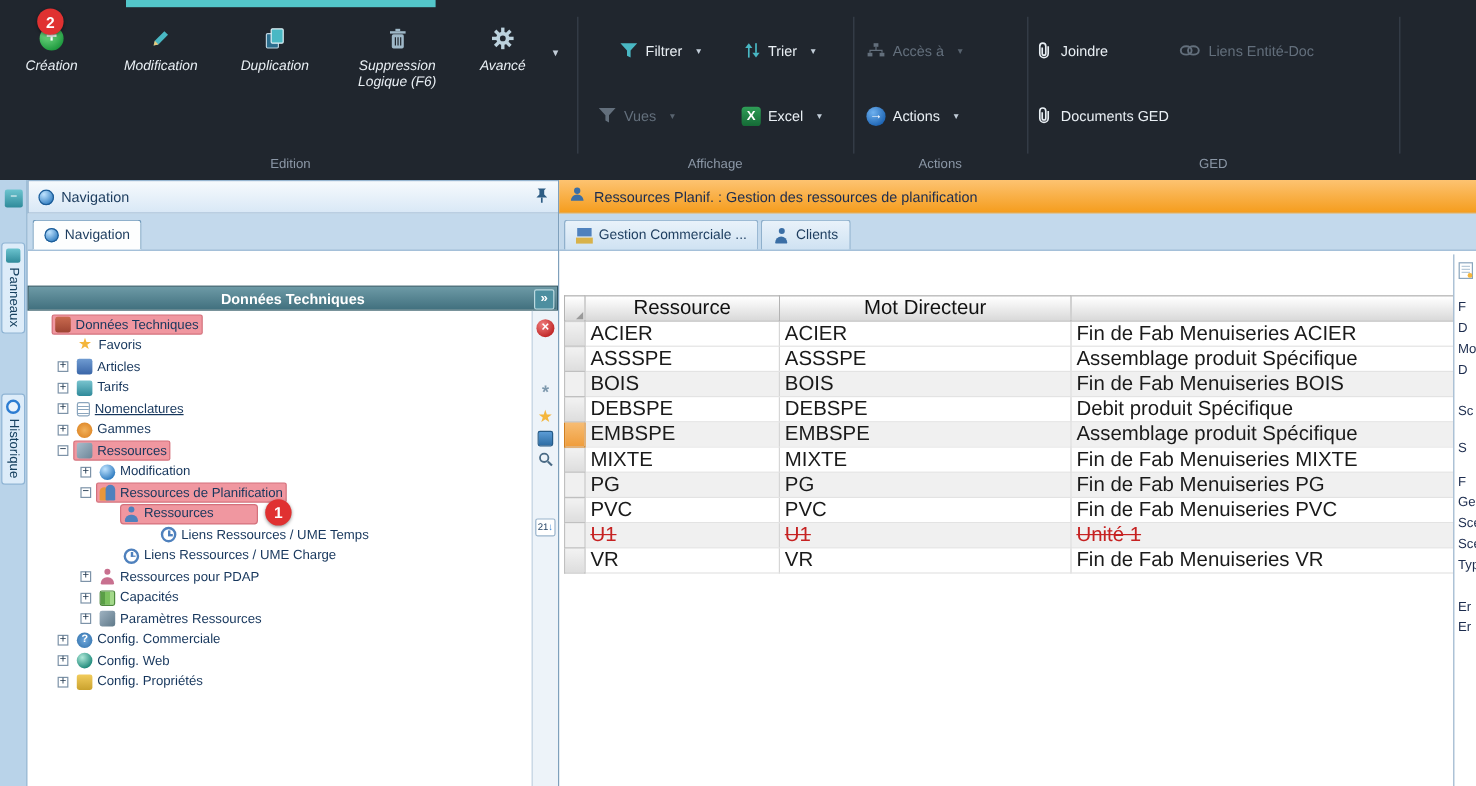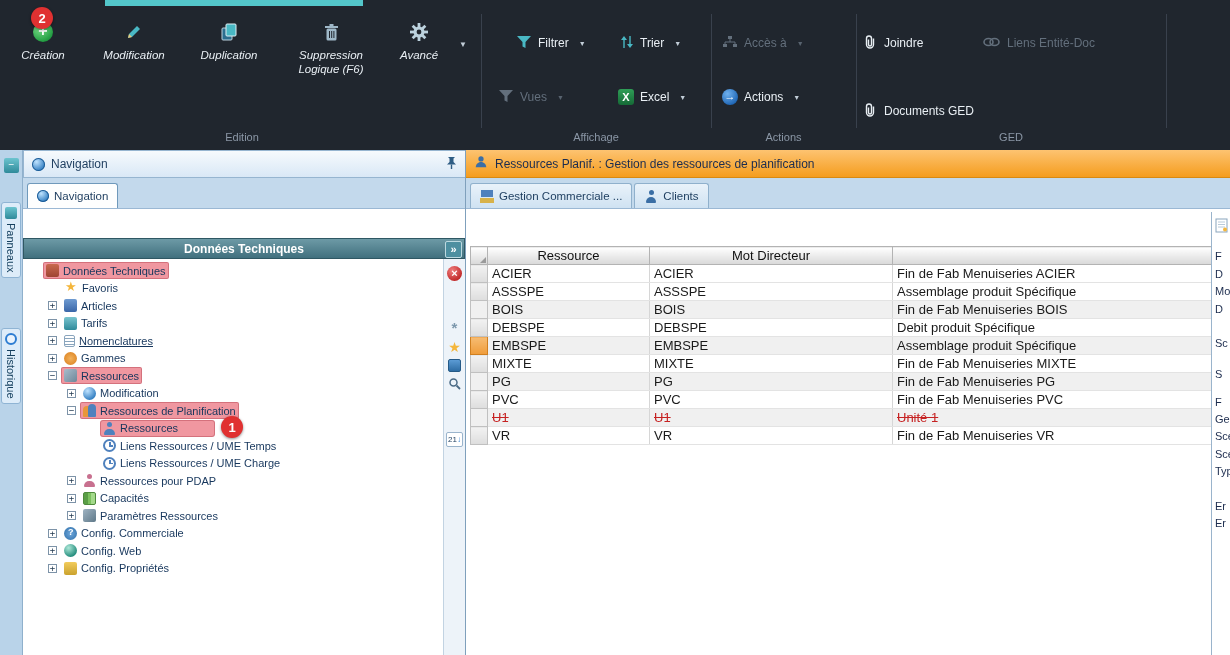--- a/index.html
+++ b/index.html
@@ -122,21 +122,21 @@
   .tabic-person::before { content:''; position:absolute; top:0; left:4.5px; width:5px; height:5px; border-radius:50%; background:#3a6ea5; }
   .tabic-person::after { content:''; position:absolute; bottom:0; left:2px; width:10px; height:6px; border-radius:5px 5px 1px 1px; background:#3a6ea5; }
   .tabic-people::before { content:''; position:absolute; left:0; top:0; width:7px; height:13px; border-radius:3px 3px 1px 1px;
       background:radial-gradient(circle at 50% 16%, #e8973a 2.3px, transparent 2.6px),
                  linear-gradient(#e8973a,#e8973a) bottom / 7px 6px no-repeat; }
   .tabic-people::after { content:''; position:absolute; right:0; top:0; width:8px; height:13px; border-radius:3px 3px 1px 1px;
       background:radial-gradient(circle at 50% 16%, #3a6ea5 2.6px, transparent 2.9px),
                  linear-gradient(#3a6ea5,#3a6ea5) bottom / 8px 6px no-repeat; }
 
   .gridwrap { position:absolute; left:470px; top:246px; width:741px; }
-  table.grid { table-layout:fixed; width:741px; border-collapse:collapse; font-size:13px; }
+  table.grid { table-layout:fixed; width:741px; border-collapse:collapse; font-size:17px; }
   table.grid th { height:18px; background:linear-gradient(#ffffff,#d8d8d8); border:1px solid #b3b3b3;
                   font-weight:normal; color:#111; text-align:center; padding:0; position:relative; overflow:hidden; }
   table.grid th.selhead::after { content:''; position:absolute; right:1px; bottom:1px; width:0; height:0;
                   border-left:6px solid transparent; border-bottom:6px solid #9a9a9a; }
   table.grid td { height:18px; padding:0 4px; border-right:1px solid #d6d6d6; border-bottom:1px solid #e3e3e3;
                   color:#1a1a1a; white-space:nowrap; overflow:hidden; background:#fff; }
   table.grid tr.alt td { background:#f0f0f0; }
   table.grid tr.del td { color:#c62222; text-decoration:line-through; text-decoration-color:#c62222; }
   table.grid td.selcell { background:linear-gradient(#f2f2f2,#dddddd); border:1px solid #c0c0c0; padding:0; }
   table.grid td.selcell.cur { background:linear-gradient(#f7bc72,#ef9c3a); border-color:#d07f1f; }
@@ -257,21 +257,21 @@
   <div class="sbtn" style="left:618px;top:86px">
     <span class="ic-excel">X</span>
     <span>Excel</span>
     <span class="caret">▼</span>
   </div>
   <div class="sbtn" style="left:722px;top:86px">
     <span class="ic-actions">→</span>
     <span>Actions</span>
     <span class="caret">▼</span>
   </div>
-  <div class="sbtn" style="left:862px;top:100px">
+  <div class="sbtn" style="left:862px;top:86px">
     <span><svg width="16" height="16" viewBox="0 0 16 16">
           <path d="M11.5 4.5v6a3.5 3.5 0 0 1-7 0v-6a2.5 2.5 0 0 1 5 0v6a1.5 1.5 0 0 1-3 0v-5" fill="none" stroke="#e8eef3" stroke-width="1.4"></path>
         </svg></span>
     <span>Documents GED</span>
   </div>
 
   <div class="rsep" style="left:481px"></div>
   <div class="rsep" style="left:711px"></div>
   <div class="rsep" style="left:856px"></div>
   <div class="rsep" style="left:1166px"></div>
@@ -377,21 +377,21 @@
         <span class="tlbl">Ressources de Planification</span>
       </span>
     </div>
     <div class="titem" style="padding-left: 63px;">
       <span class="expsp"></span>
       <span class="twrap selpill hl">
         <span class="tic tic-person"></span>
         <span class="tlbl">Ressources</span>
       </span>
     </div>
-    <div class="titem" style="padding-left: 63px;">
+    <div class="titem" style="padding-left: 94px;">
       <span class="expsp"></span>
       <span class="twrap">
         <span class="tic tic-clock"></span>
         <span class="tlbl">Liens Ressources / UME Temps</span>
       </span>
     </div>
     <div class="titem" style="padding-left: 63px;">
       <span class="expsp"></span>
       <span class="twrap">
         <span class="tic tic-clock"></span>

